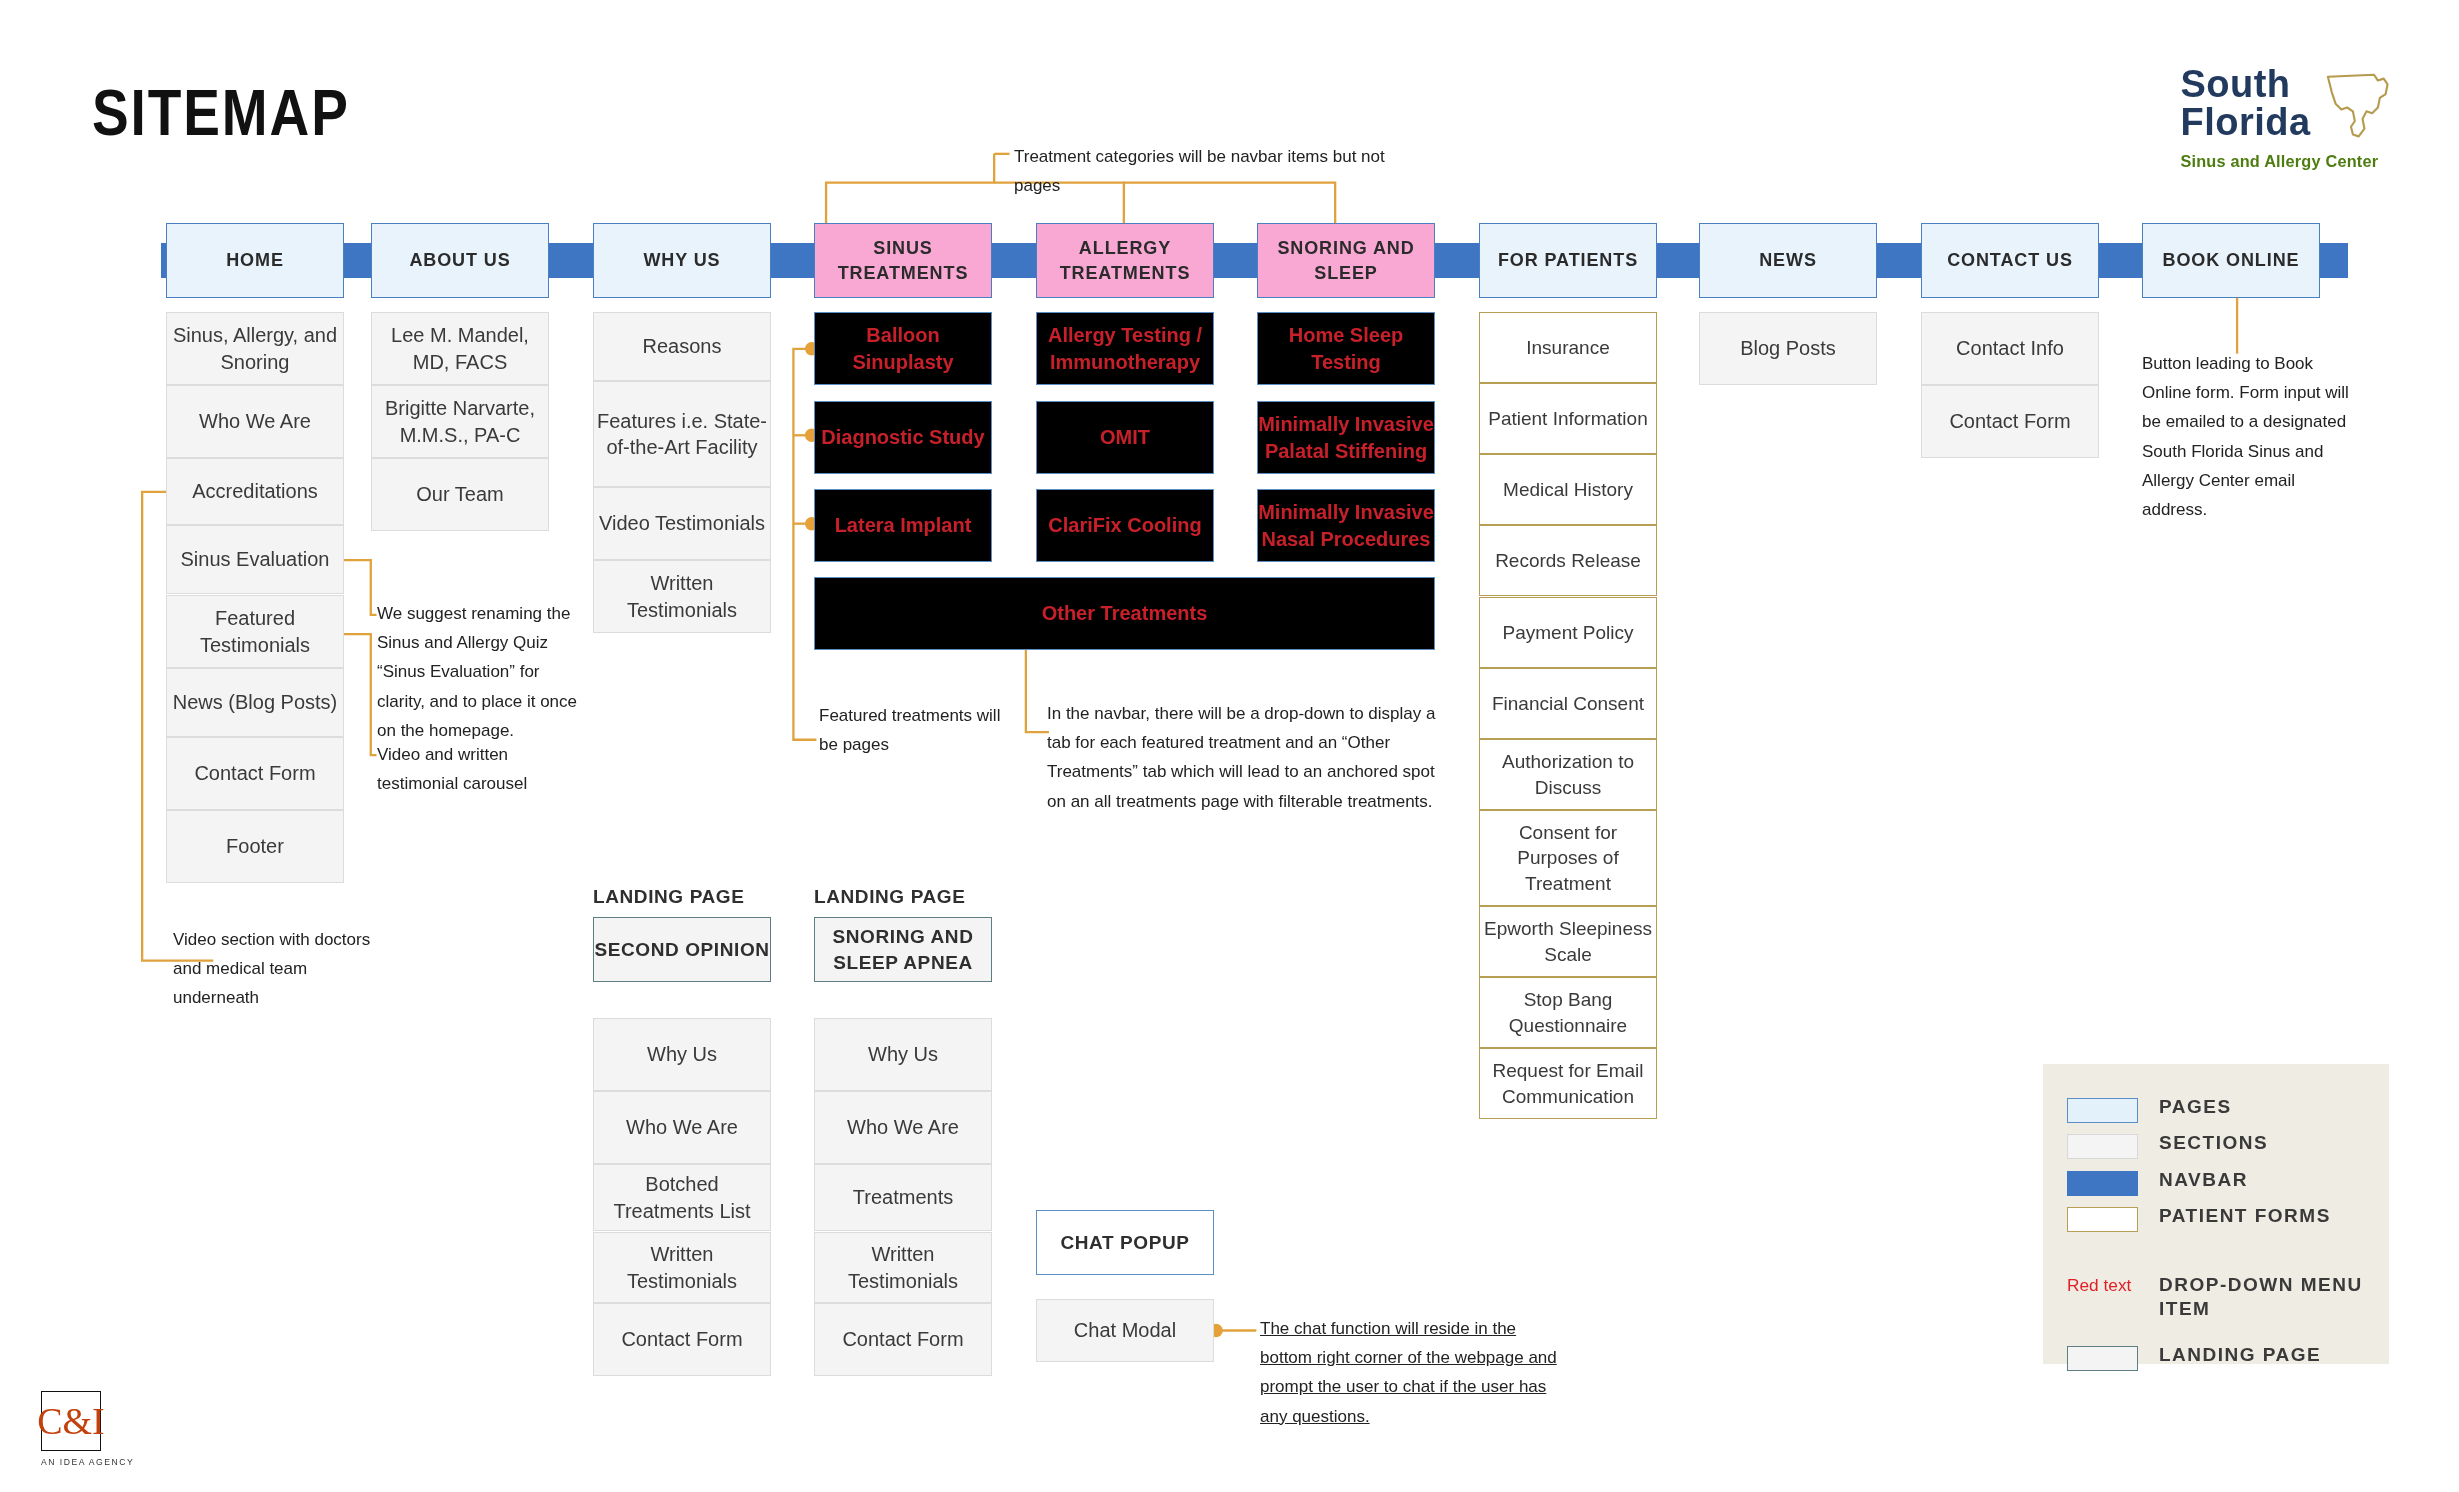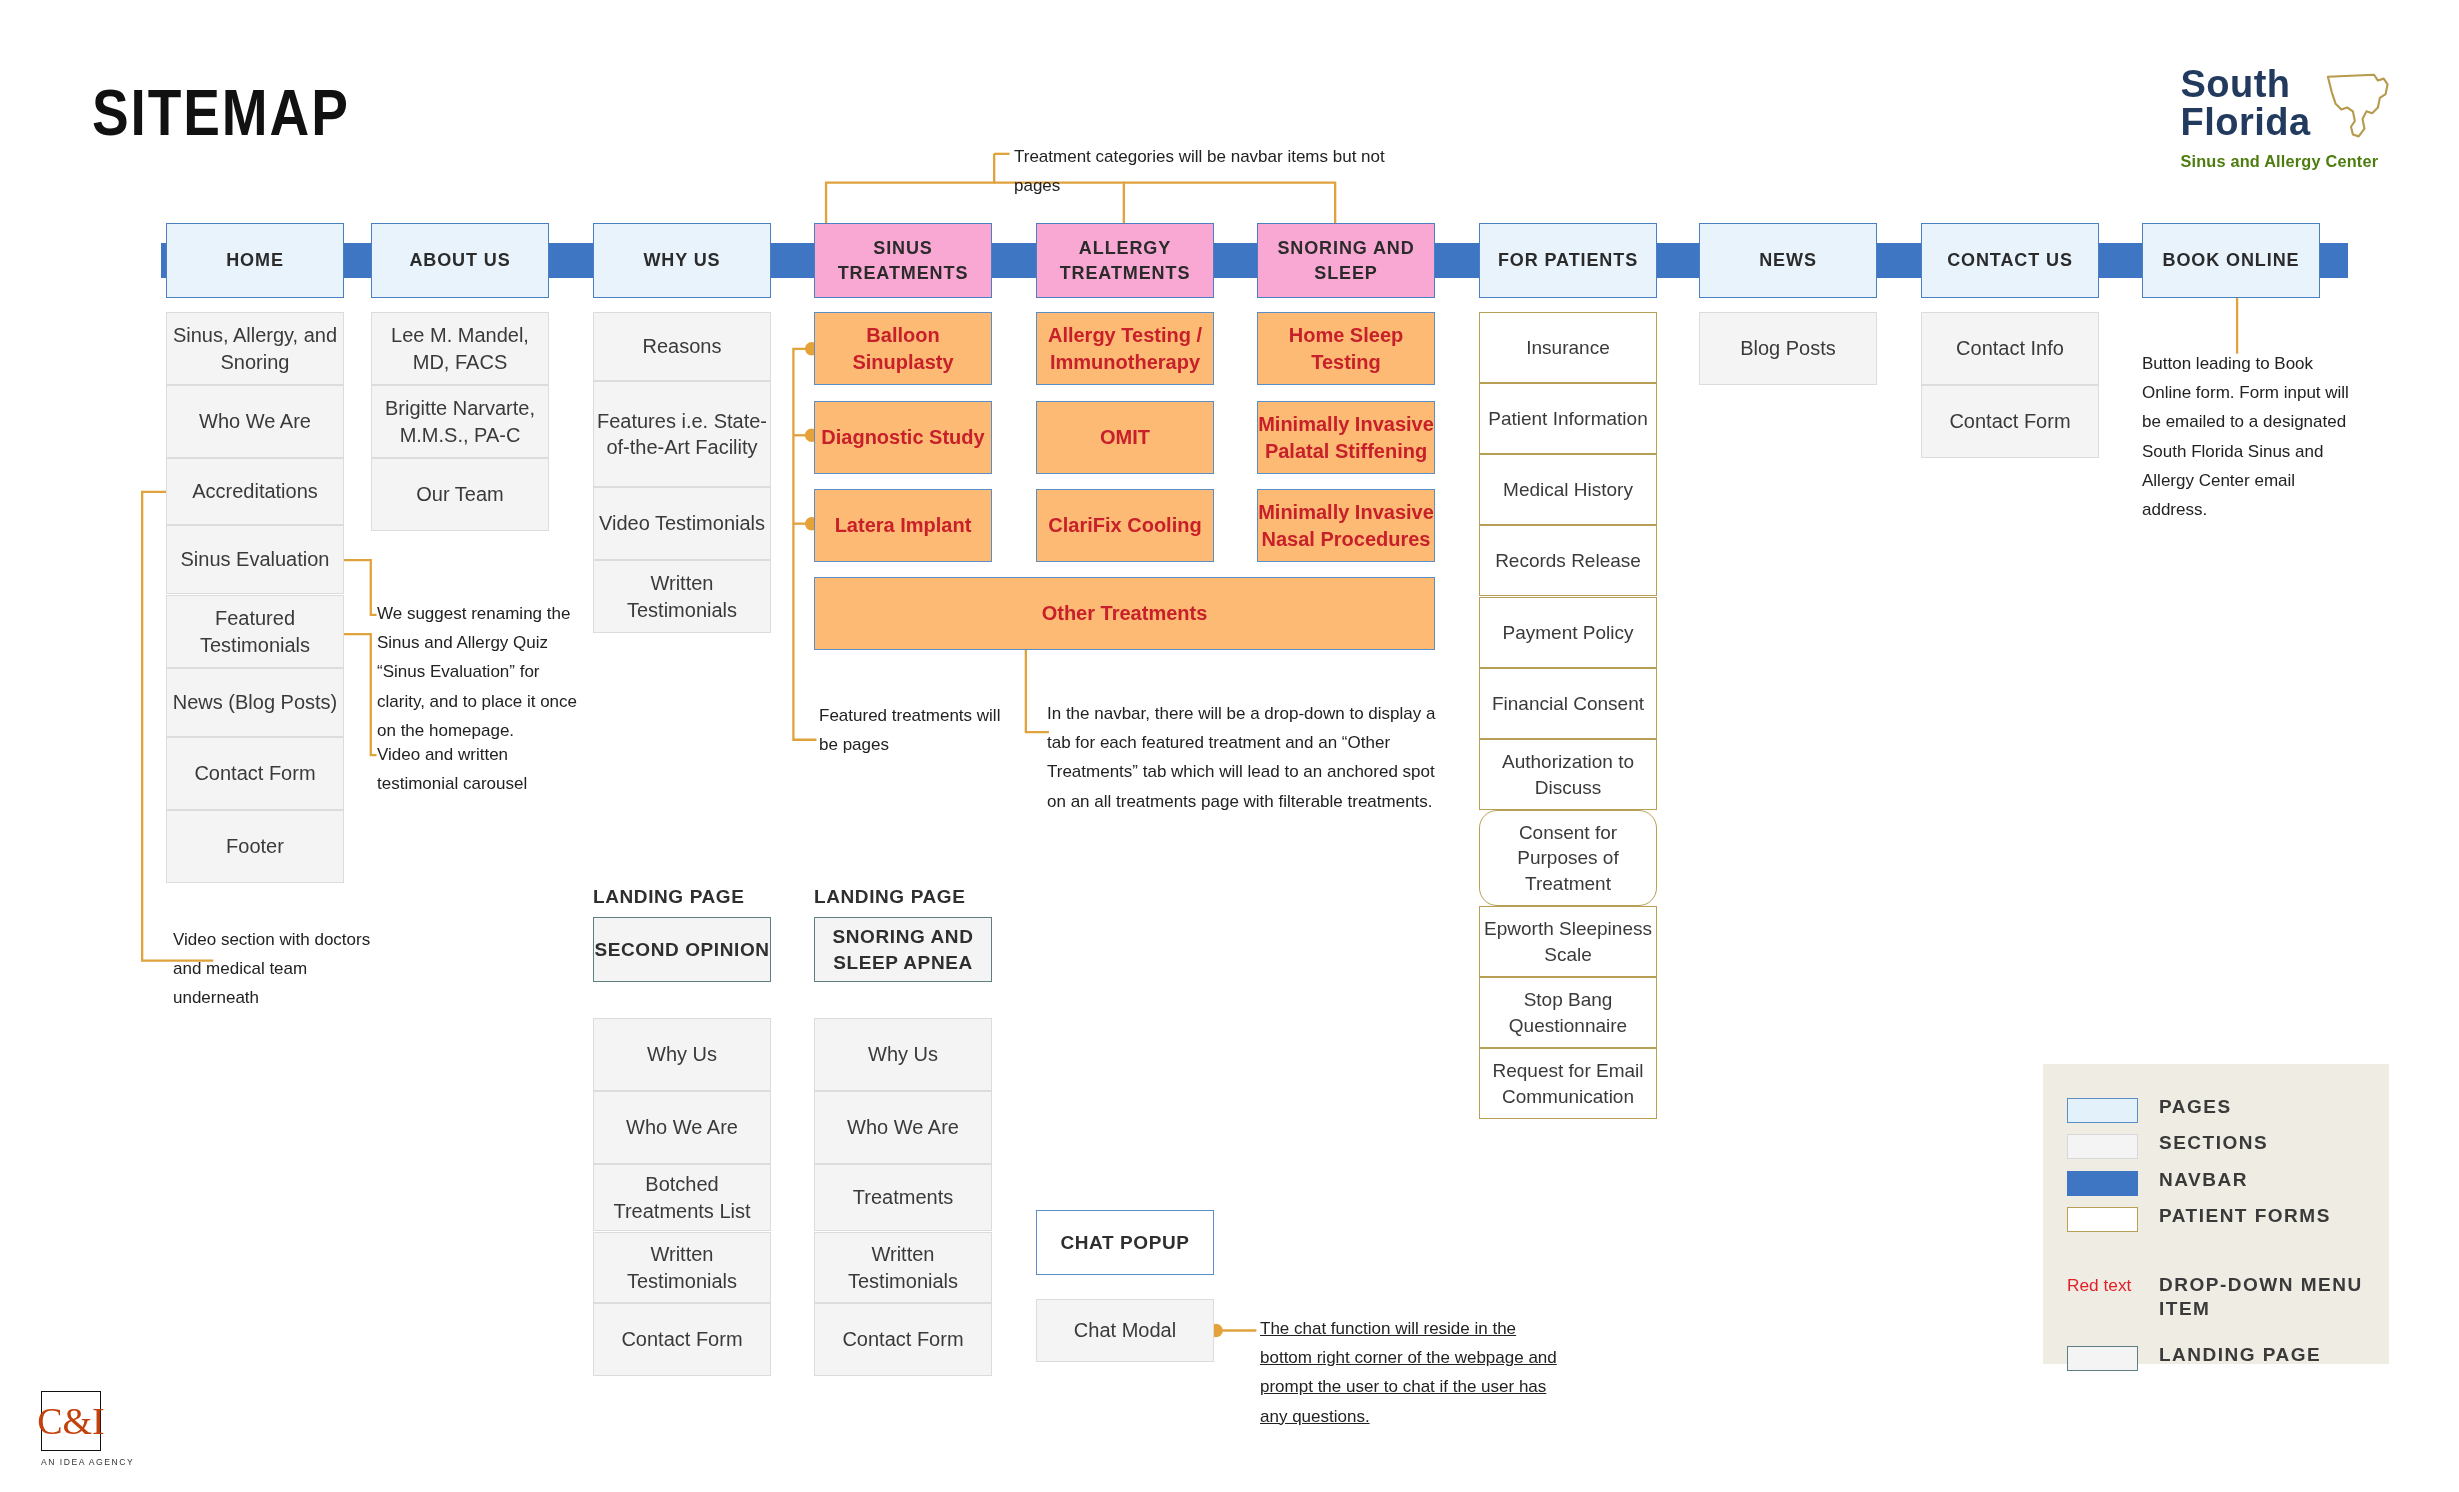--- a/index.html
+++ b/index.html
@@ -47,21 +47,21 @@
   .box {
     position: absolute;
     display: flex; align-items: center; justify-content: center;
     text-align: center; line-height: 1.32;
   }
   .sec {
     background: #f4f4f5; border: 1px solid #dcdcdc;
     color: #3a3a3a; font-size: 20px;
   }
   .page {
-    background: #fdba74; border: 1.9px solid #5b8ec4;
+    background: #000000; border: 1.9px solid #5b8ec4;
     color: #c8202a; font-size: 20px; font-weight: 700;
   }
   .pform {
     background: #ffffff; border: 1px solid #b7a055;
     color: #3a3a3a; font-size: 19px;
   }
   .landing-head {
     background: #f4f4f5; border: 1.9px solid #5d7f82;
     color: #2f2f2f; font-size: 19px; font-weight: 700; letter-spacing: 0.6px;
   }
@@ -214,21 +214,21 @@
 
   <div class="box page" style="left:814px; top:577px; width:621px; height:73px;">Other Treatments</div>
 
   <div class="box pform" style="left:1479px; top:312px; width:178px; height:71px;">Insurance</div>
   <div class="box pform" style="left:1479px; top:383px; width:178px; height:71px;">Patient Information</div>
   <div class="box pform" style="left:1479px; top:454px; width:178px; height:71px;">Medical History</div>
   <div class="box pform" style="left:1479px; top:525px; width:178px; height:71px;">Records Release</div>
   <div class="box pform" style="left:1479px; top:597px; width:178px; height:71px;">Payment Policy</div>
   <div class="box pform" style="left:1479px; top:668px; width:178px; height:71px;">Financial Consent</div>
   <div class="box pform" style="left:1479px; top:739px; width:178px; height:71px;">Authorization to Discuss</div>
-  <div class="box pform" style="left:1479px; top:810px; width:178px; height:96px;border-radius:18px;">Consent for Purposes of Treatment</div>
+  <div class="box pform" style="left:1479px; top:810px; width:178px; height:96px;">Consent for Purposes of Treatment</div>
   <div class="box pform" style="left:1479px; top:906px; width:178px; height:71px;">Epworth Sleepiness Scale</div>
   <div class="box pform" style="left:1479px; top:977px; width:178px; height:71px;">Stop Bang Questionnaire</div>
   <div class="box pform" style="left:1479px; top:1048px; width:178px; height:71px;">Request for Email Communication</div>
 
   <div class="box sec" style="left:1699px; top:312px; width:178px; height:73px;">Blog Posts</div>
 
   <div class="box sec" style="left:1921px; top:312px; width:178px; height:73px;">Contact Info</div>
   <div class="box sec" style="left:1921px; top:385px; width:178px; height:73px;">Contact Form</div>
 
   <div class="landing-label" style="left:593px; top:886px;">LANDING PAGE</div>

